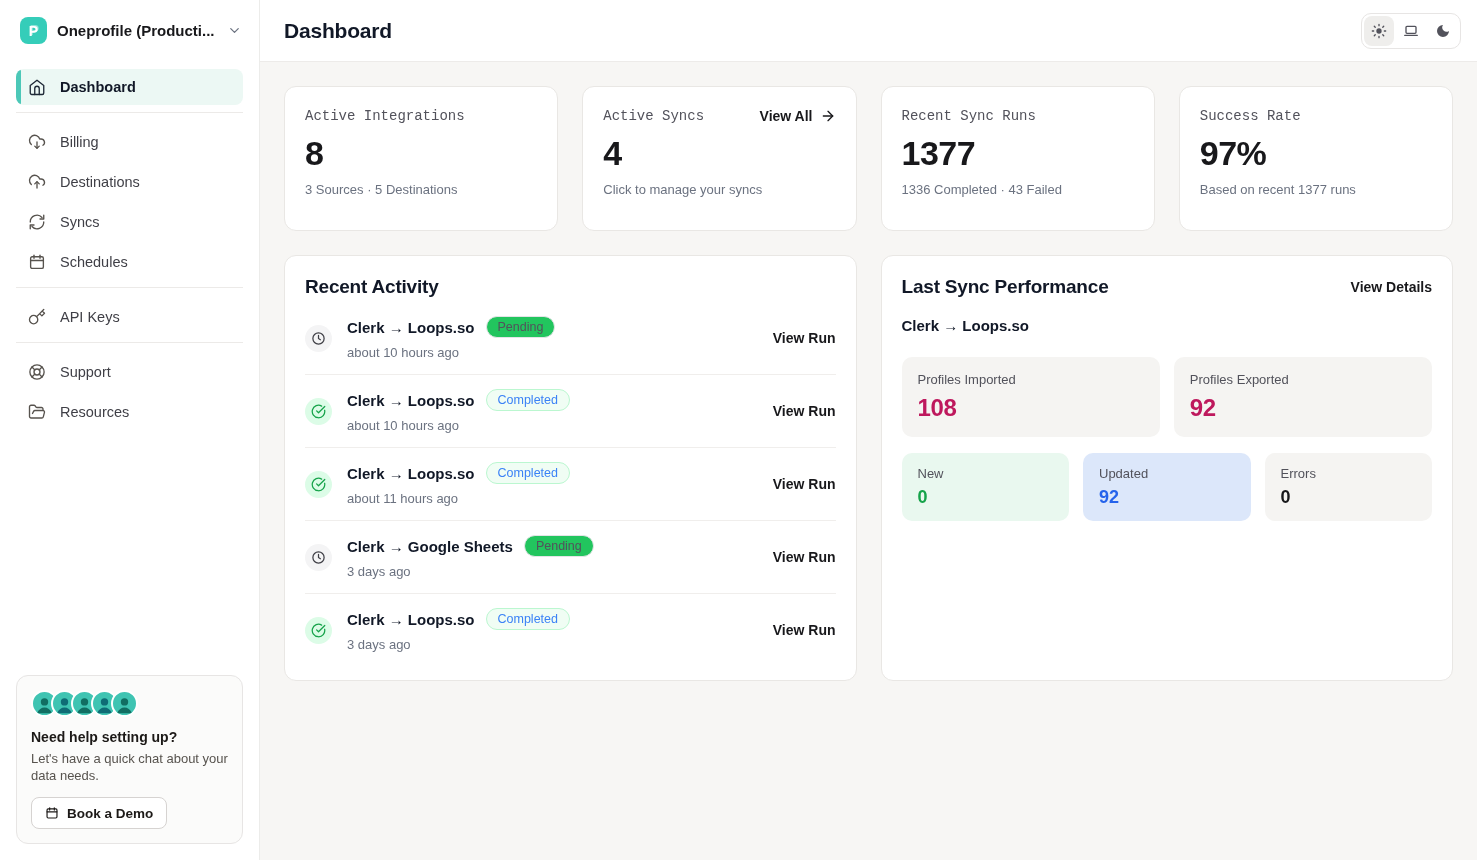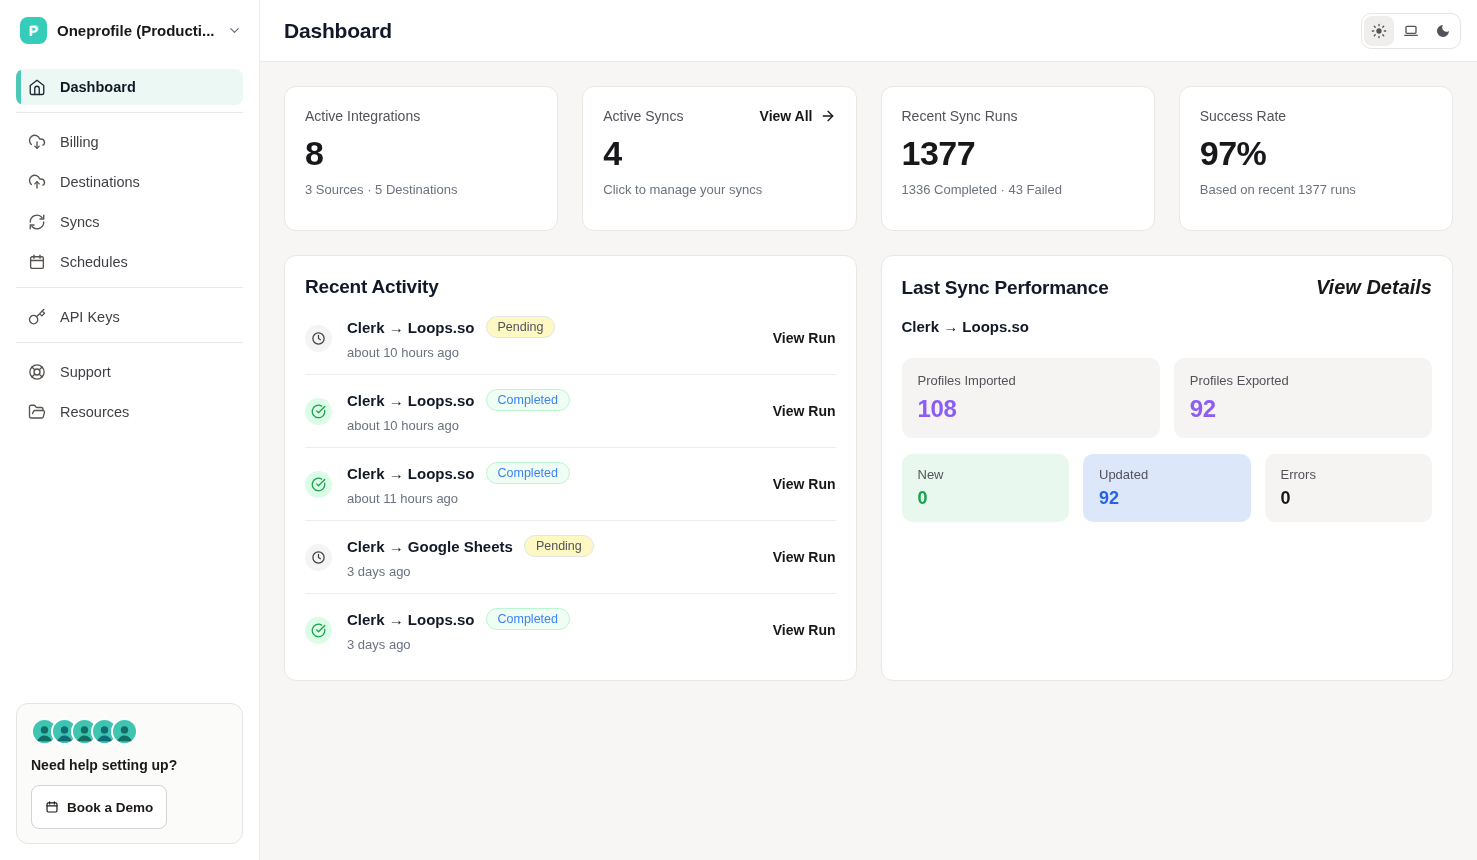--- a/index.html
+++ b/index.html
@@ -29,72 +29,72 @@
   .nav-divider { border:0; border-top:1px solid #eceae8; margin:7px 0 11px; }
   .sidebar .spacer { flex:1; }
 
   .help-card { margin:14px 16px 16px; padding:14px; border:1px solid #e7e5e4; border-radius:12px; background:#fbfbfa; }
   .avatars { display:flex; }
   .avatar { width:27px; height:27px; border-radius:50%; background:#3fc4b2; border:2px solid #fff; margin-left:-7px; overflow:hidden; display:flex; align-items:flex-end; justify-content:center; flex:none; }
   .avatar:first-child { margin-left:0; }
   .avatar svg { width:21px; height:21px; }
   .help-title { font-size:14px; font-weight:700; margin-top:12px; color:#1c1917; }
   .help-text { font-size:13px; color:#57534e; line-height:1.35; margin-top:5px; max-width:200px; }
-  .demo-btn { margin-top:12px; display:inline-flex; align-items:center; gap:8px; height:44px; padding:0 13px; background:#fff; border:1px solid #d6d3d1; border-radius:8px; font-size:13.5px; font-weight:600; color:#1c1917; cursor:pointer; font-family:inherit; }
+  .demo-btn { margin-top:12px; display:inline-flex; align-items:center; gap:8px; height:32px; padding:0 13px; background:#fff; border:1px solid #d6d3d1; border-radius:8px; font-size:13.5px; font-weight:600; color:#1c1917; cursor:pointer; font-family:inherit; }
   .demo-btn svg { width:14px; height:14px; color:#1c1917; }
 
   
   .main { flex:1; display:flex; flex-direction:column; min-width:0; }
   .topbar { height:62px; min-height:62px; background:#fff; border-bottom:1px solid #edebe9; display:flex; align-items:center; justify-content:space-between; padding:0 16px 0 24px; }
   .page-title { font-size:21px; font-weight:700; letter-spacing:-.2px; color:#111827; }
   .theme-toggle { display:flex; align-items:center; gap:2px; border:1px solid #e7e5e4; border-radius:10px; padding:2px; background:#fff; }
   .theme-btn { width:30px; height:30px; border-radius:8px; display:flex; align-items:center; justify-content:center; background:transparent; border:0; color:#52525b; cursor:pointer; }
   .theme-btn.active { background:#efeeec; }
   .theme-btn svg { width:16px; height:16px; }
 
   .content { flex:1; background:#f7f6f4; padding:24px 14px 24px 24px; overflow:hidden; }
   .content-inner { padding-right:10px; }
 
   .stats-row { display:flex; gap:24px; }
   .stat-card { flex:1; background:#fff; border:1px solid #e9e7e4; border-radius:12px; padding:19px 20px; height:145px; }
   .stat-top { display:flex; justify-content:space-between; align-items:center; height:20px; }
-  .stat-label { font-size:14px; color:#52525b; }
+  .stat-label { font-size:14px; color:#52525b;font-family:Liberation Mono, monospace; }
   .view-all { display:inline-flex; gap:7px; align-items:center; font-size:14px; font-weight:600; color:#18181b; cursor:pointer; background:none; border:0; font-family:inherit; }
   .view-all svg { width:16px; height:16px; }
   .stat-value { font-size:34px; font-weight:700; letter-spacing:-.5px; margin-top:8px; color:#18181b; }
   .stat-sub { font-size:13px; color:#6b7280; margin-top:9px; }
 
   .main-row { display:flex; gap:24px; margin-top:24px; align-items:stretch; }
   .panel { background:#fff; border:1px solid #e9e7e4; border-radius:12px; padding:20px; flex:1; min-width:0; }
   .panel-title { font-size:19px; font-weight:700; color:#111827; letter-spacing:-.2px; }
   .panel-head { display:flex; justify-content:space-between; align-items:center; }
-  .text-link { font-size:20px; font-weight:600; color:#18181b; cursor:pointer; background:none; border:0; font-family:inherit;font-style:italic; }
+  .text-link { font-size:14px; font-weight:600; color:#18181b; cursor:pointer; background:none; border:0; font-family:inherit; }
 
   .activity-list { margin-top:4px; }
   .activity-row { display:flex; align-items:center; gap:15px; padding:14px 0; border-bottom:1px solid #f0eeec; }
   .activity-row:last-child { border-bottom:0; padding-bottom:8px; }
   .row-icon { width:27px; height:27px; border-radius:50%; display:flex; align-items:center; justify-content:center; flex:none; }
   .row-icon svg { width:15px; height:15px; }
   .row-icon.pending { background:#f4f4f5; color:#3f3f46; }
   .row-icon.completed { background:#dcfce7; color:#16a34a; }
   .row-main { flex:1; min-width:0; }
   .row-title-line { display:flex; align-items:center; gap:11px; }
   .row-title { font-size:15px; font-weight:700; color:#111827; }
   .badge { font-size:12.5px; font-weight:500; padding:3px 11px; border-radius:999px; border:1px solid transparent; }
-  .badge.pending { background:#fef9c3; border-color:#e4e4e7; color:#52525b; }
+  .badge.pending { background:#22c55e; border-color:#e4e4e7; color:#52525b; }
   .badge.completed { background:#f0fdf4; border-color:#bbf7d0; color:#3b82f6; }
   .row-time { font-size:13px; color:#6b7280; margin-top:7px; }
   .view-run { font-size:14px; font-weight:600; color:#18181b; cursor:pointer; background:none; border:0; font-family:inherit; flex:none; }
 
   .sync-name { font-size:15px; font-weight:700; margin-top:19px; color:#111827; }
   .sync-status { font-size:13px; color:#6b7280; margin-top:7px; }
   .big-metrics { display:flex; gap:14px; margin-top:23px; }
   .big-metric { flex:1; background:#f5f4f2; border-radius:10px; padding:15px 16px; }
   .bm-label { font-size:13px; color:#52525b; }
-  .bm-value { font-size:24px; font-weight:700; margin-top:7px; color:#8b5cf6; letter-spacing:-.3px; }
+  .bm-value { font-size:24px; font-weight:700; margin-top:7px; color:#be185d; letter-spacing:-.3px; }
   .small-metrics { display:flex; gap:14px; margin-top:16px; }
   .small-metric { flex:1; border-radius:10px; padding:13px 16px; }
   .sm-label { font-size:13px; color:#52525b; }
   .sm-value { font-size:18px; font-weight:700; margin-top:6px; color:#18181b; }
   .small-metric.sm-new { background:#e9f8ef; }
   .small-metric.sm-new .sm-value { color:#16a34a; }
   .small-metric.sm-updated { background:#dce7fa; }
   .small-metric.sm-updated .sm-value { color:#2563eb; }
   .small-metric.sm-errors { background:#f5f4f2; }
 </style>
@@ -211,20 +211,21 @@
           </svg>
         </div>
       <div class="avatar">
           <svg viewBox="0 0 24 24" fill="#116e62">
             <circle cx="12" cy="9" r="4.2"></circle>
             <path d="M3.5 22c1.6-4.4 5.2-6.5 8.5-6.5s6.9 2.1 8.5 6.5z"></path>
           </svg>
         </div>
     </div>
     <div class="help-title">Need help setting up?</div>
+    <div class="help-text">Let's have a quick chat about your data needs.</div>
     <button class="demo-btn">
       <svg viewBox="0 0 24 24" fill="none" stroke="currentColor" stroke-width="2" stroke-linecap="round" stroke-linejoin="round">
           <rect x="3.5" y="5" width="17" height="15.5" rx="2"></rect>
           <path d="M3.5 10h17"></path>
           <path d="M8 3v4"></path>
           <path d="M16 3v4"></path>
         </svg>
       <span>Book a Demo</span>
     </button>
   </div>

